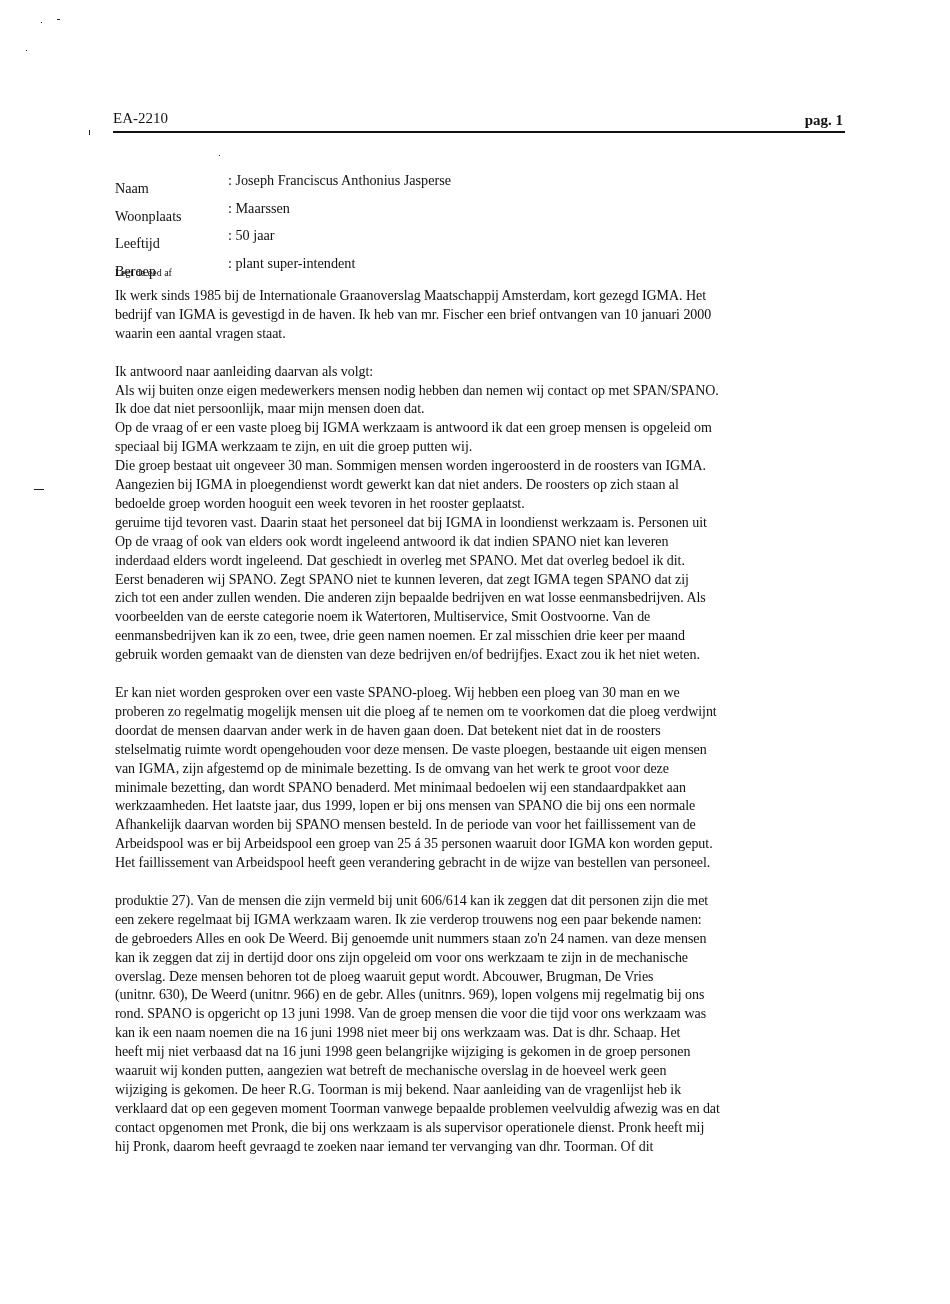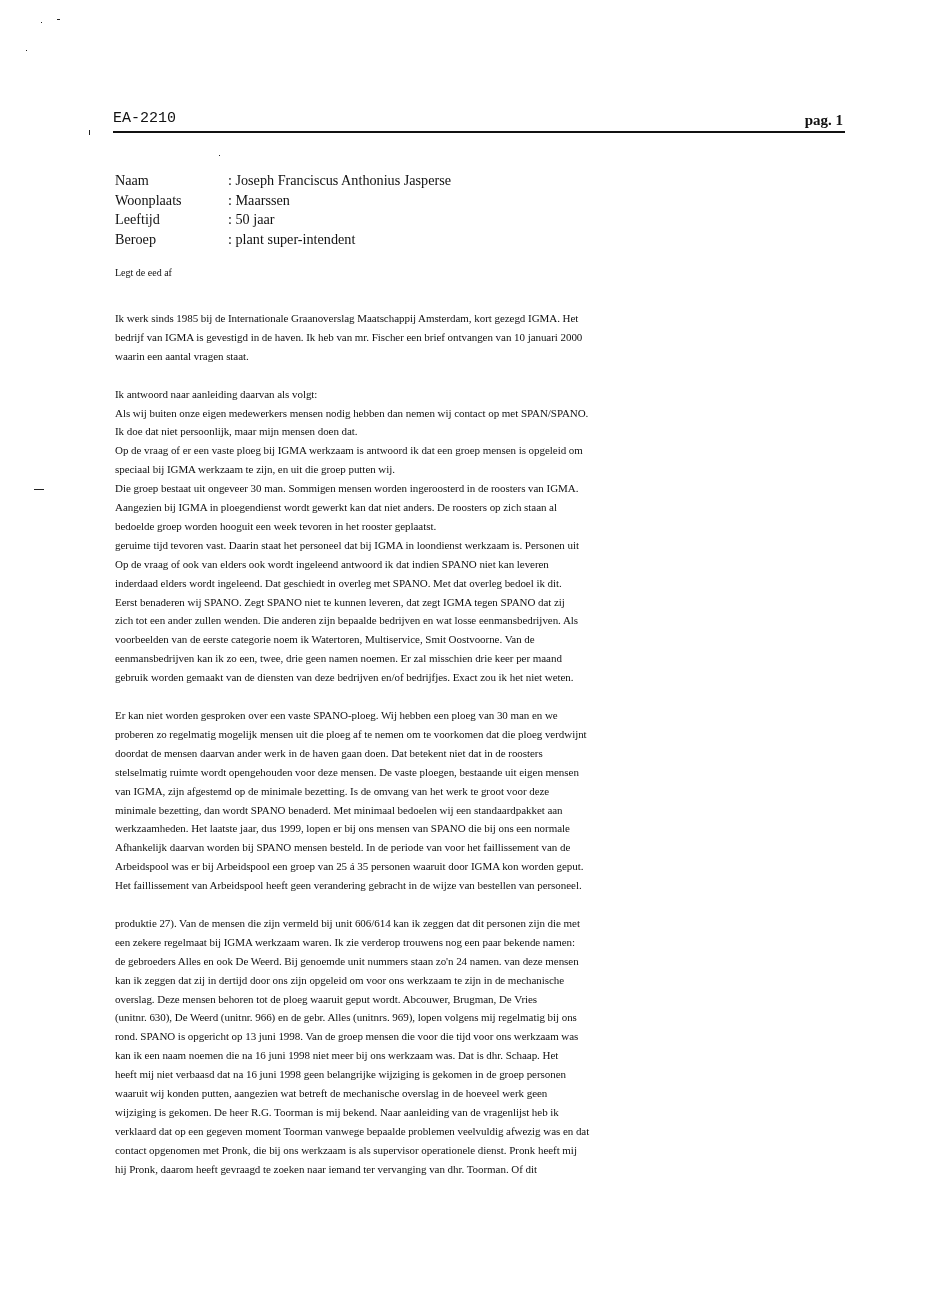--- a/index.html
+++ b/index.html
@@ -6,36 +6,36 @@
   body {
     width: 950px; height: 1304px; position: relative; overflow: hidden;
     font-family: "Liberation Serif", "DejaVu Serif", serif;
     color: #111111;
   }
   .page { position: absolute; left: 0; top: 0; width: 950px; height: 1304px; }
   .header {
     position: absolute; left: 113px; top: 110px; width: 730px; height: 22px;
     font-size: 15px;
   }
-  .header .doc-id { position: absolute; left: 0; top: 0; font-family: Liberation Mono, monospace; }
+  .header .doc-id { position: absolute; left: 0; top: 0; }
   .header .page-no { position: absolute; right: 0; top: 2px; font-weight: bold; }
   .header-rule {
     position: absolute; left: 113px; top: 131px; width: 732px; height: 2px;
     background: #111;
   }
   .margin-mark { position: absolute; background: #222; }
   .info {
     position: absolute; left: 115px; top: 171px; font-size: 14.2px; line-height: 19.5px;
   }
   .info-row { display: flex; }
-  .info-label { width: 113px; }
+  .info-label { width: 113px; margin-top: 8px; }
   .oath { position: absolute; left: 115px; top: 267px; font-size: 10px; font-family: Liberation Serif, serif; }
   .body-text {
-    position: absolute; left: 115px; top: 309px; width: 740px;
-    font-size: 11px; line-height: 18.9px; letter-spacing: -0.05px;
+    position: absolute; left: 115px; top: 287px; width: 740px;
+    font-size: 14px; line-height: 18.9px; letter-spacing: -0.05px;
   }
   .line { white-space: nowrap; }
   .gap { height: 18.9px; }
 </style>
 </head>
 <body>
 
 <div class="page">
 
   <div class="margin-mark" style="left:57px;top:19px;width:3px;height:1px;"></div>

